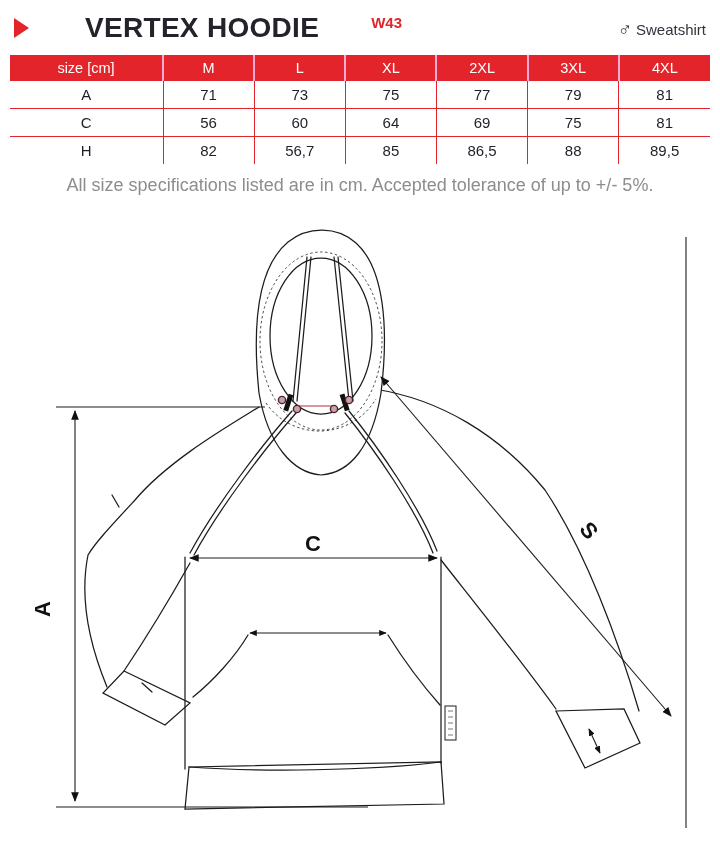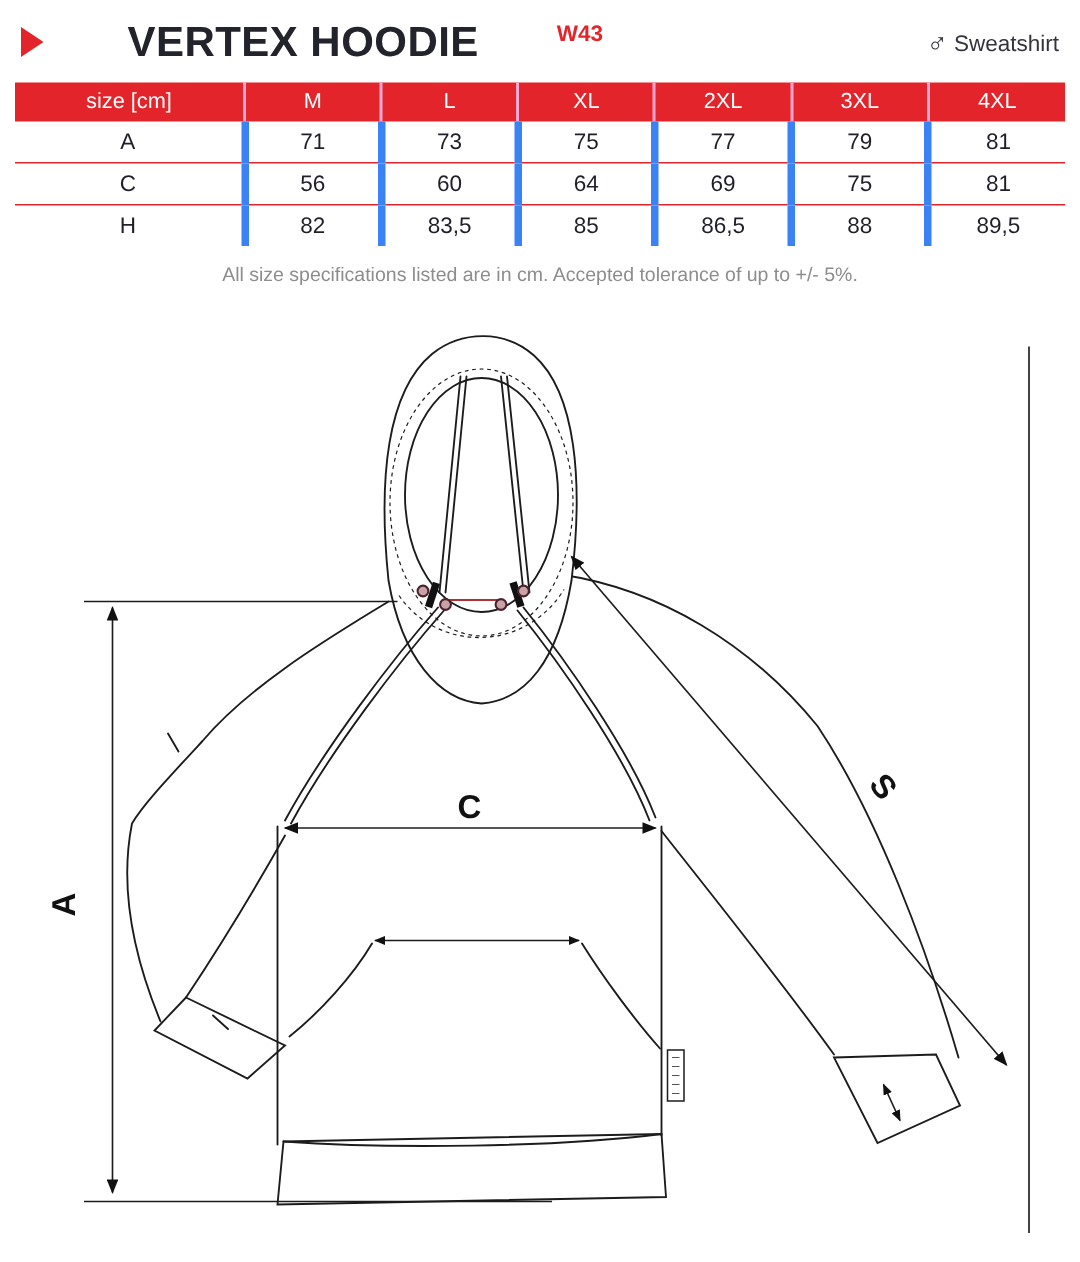--- a/index.html
+++ b/index.html
@@ -18,26 +18,26 @@
   
   table.size{border-collapse:collapse;width:700px;margin:13px 10px 0;table-layout:fixed;}
   table.size th{
     background:#e3242a;color:#fff;font-weight:400;font-size:14.5px;padding:5px 0;
     border-left:2px solid #fff;border-right:2px solid #f9a8d4;text-align:center;
   }
   table.size th:first-child{width:152px;border-left:none;}
   table.size th:last-child{border-right:none;margin-left:29px;}
   table.size td{
     font-size:15px;color:#1f1f27;text-align:center;padding:5px 0;
-    border-left:5px solid #3b82f6;border-right:1px solid #e3242a;
+    border-left:1px solid #3b82f6;border-right:1px solid #e3242a;
   }
   table.size td:first-child{border-left:none;}
   table.size td:last-child{border-right:none;}
   table.size tbody tr + tr td{border-top:1px solid #e3242a;}
-  .note{color:#8d8d8d;font-size:13px;text-align:center;margin-top:11px;}
+  .note{color:#8d8d8d;font-size:18px;text-align:center;margin-top:11px;}
   
   svg.draw{display:block;margin-top:24px;}
   .oline{fill:none;stroke:#1c1c1c;stroke-width:1.25;stroke-linecap:round;}
   .fwhite{fill:#fff;stroke:#1c1c1c;stroke-width:1.25;}
   .dim{fill:none;stroke:#1c1c1c;stroke-width:1.1;}
   .dlbl{font-family:"Liberation Sans",sans-serif;font-size:22px;font-weight:700;fill:#111;}
 </style>
 </head>
 <body>
 
@@ -78,21 +78,21 @@
       <td>56</td>
       <td>60</td>
       <td>64</td>
       <td>69</td>
       <td>75</td>
       <td>81</td>
     </tr>
     <tr>
       <td>H</td>
       <td>82</td>
-      <td>83,5</td>
+      <td>56,7</td>
       <td>85</td>
       <td>86,5</td>
       <td>88</td>
       <td>89,5</td>
     </tr>
   </tbody>
 </table>
 
 <div class="note">All size specifications listed are in cm. Accepted tolerance of up to +/- 5%.</div>
 

